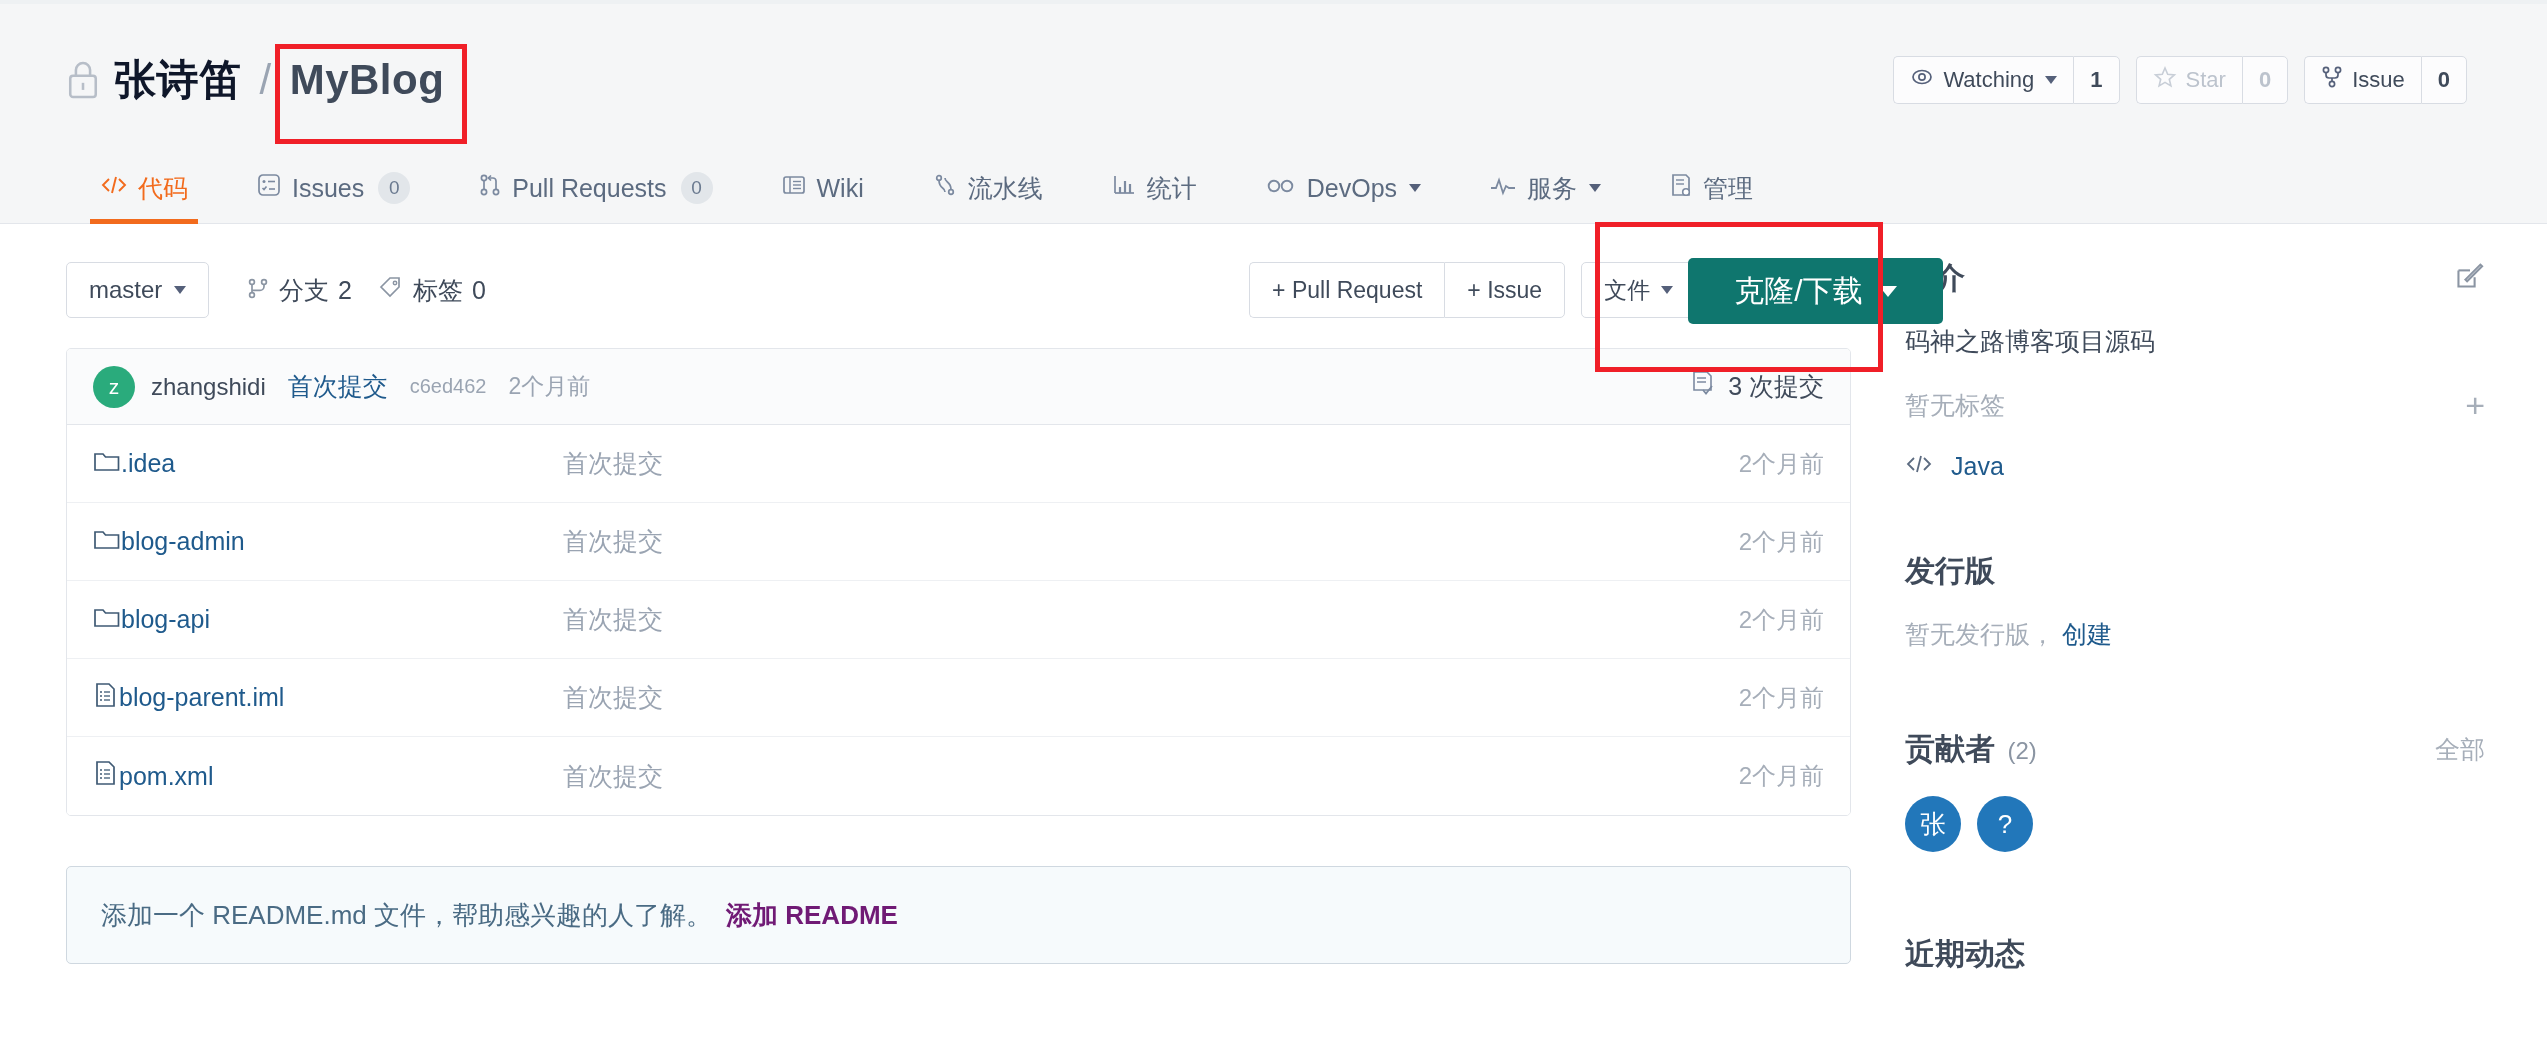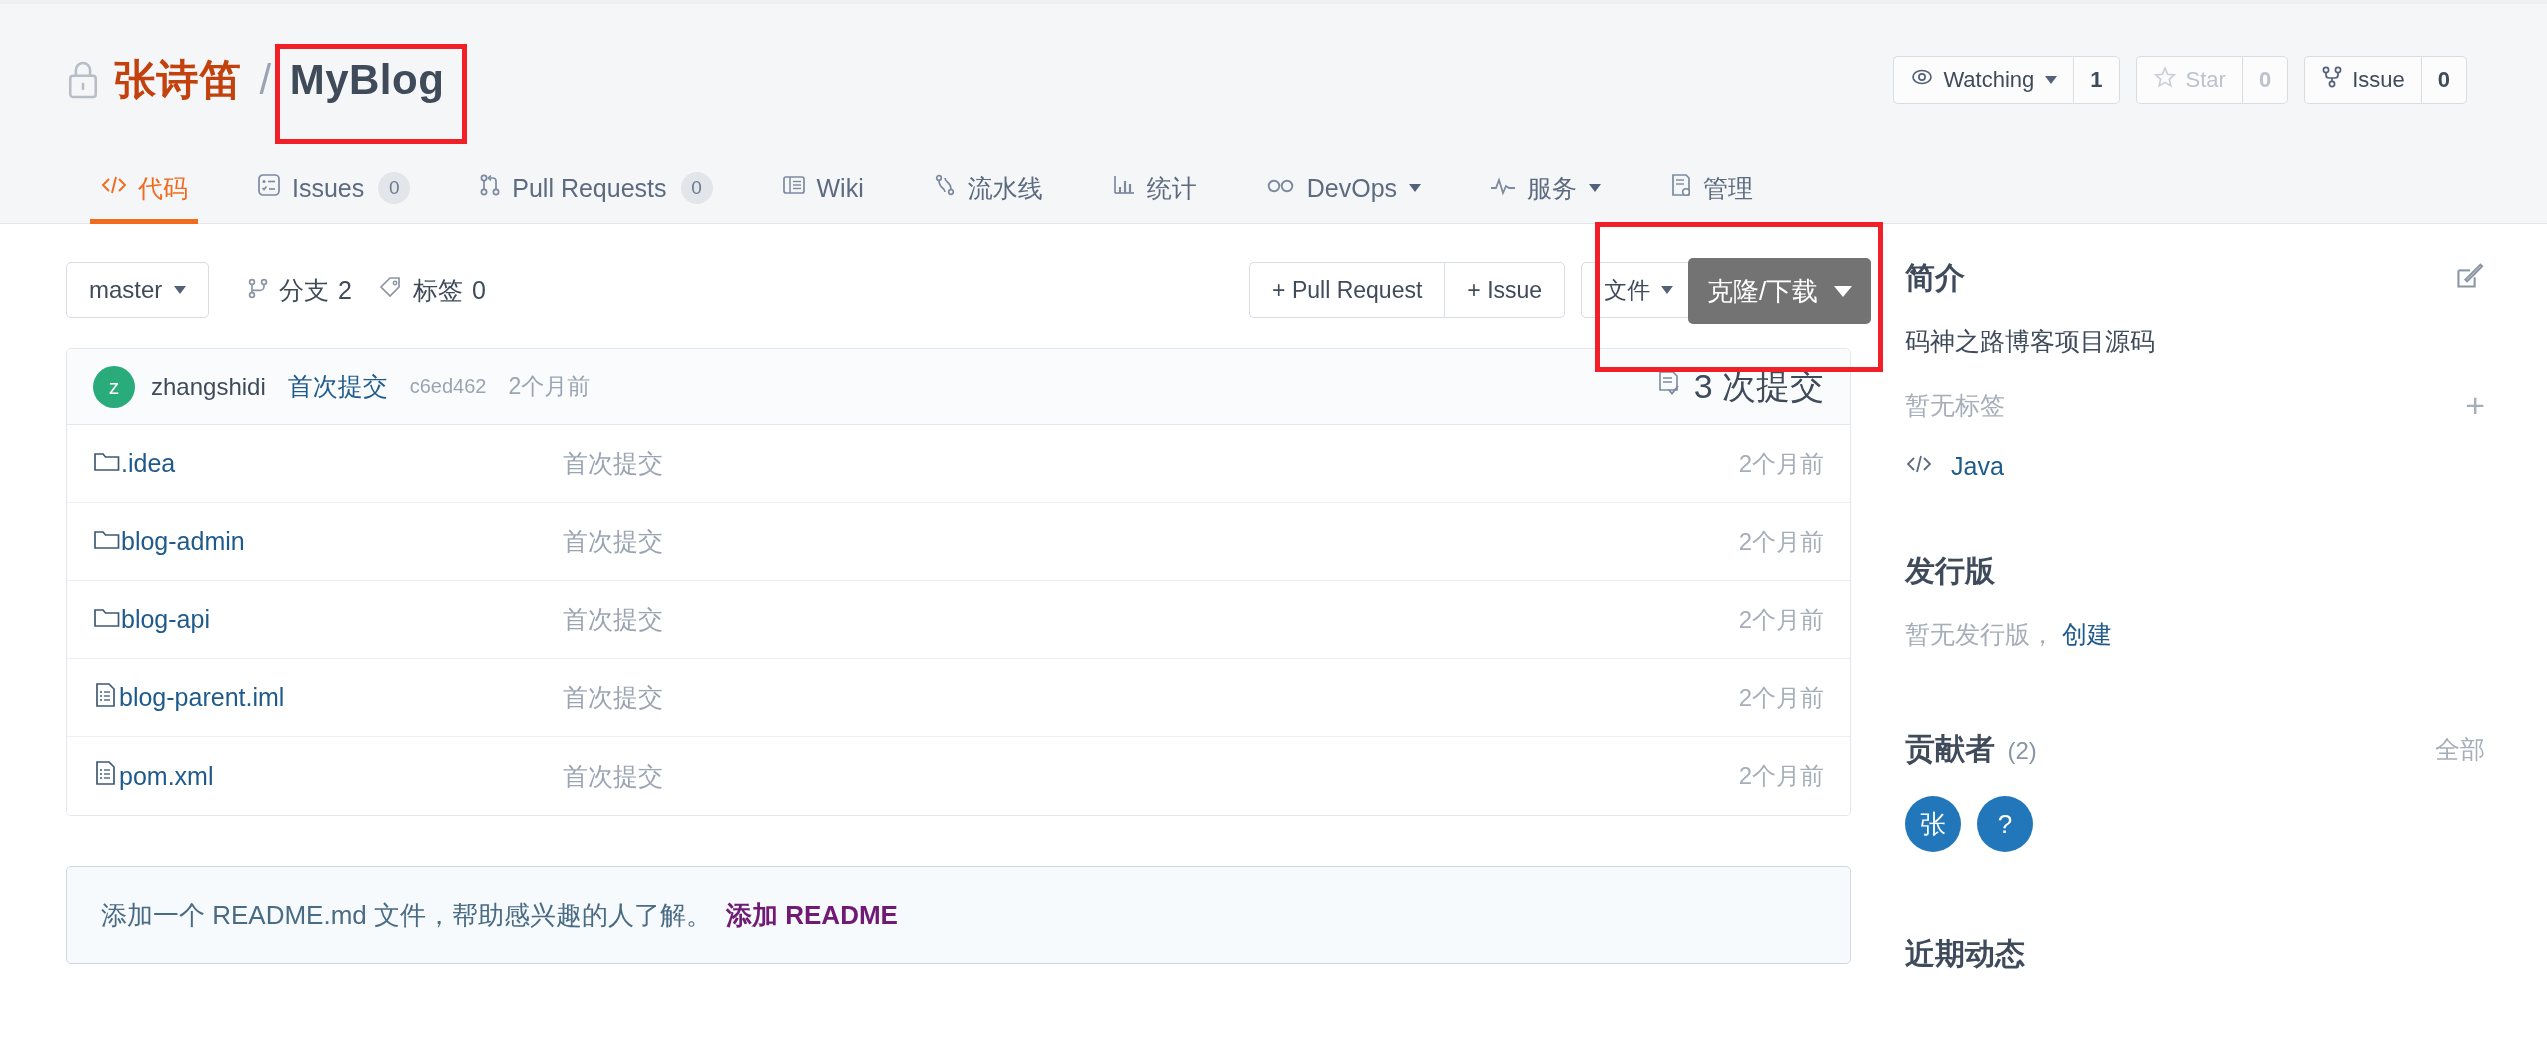--- a/index.html
+++ b/index.html
@@ -18,21 +18,21 @@
     background: #f5f6f7; border-bottom: 1px solid #e3e6eb;
   }
   .topline { position:absolute; left:0; top:0; width:2547px; height:4px; background:#eef1f3; }
 
   .repo-title {
     position: absolute; left: 66px; top: 52px;
     display: flex; align-items: center; gap: 14px;
     font-size: 42px; font-weight: bold; letter-spacing: .5px;
   }
   .lock-icon { display:flex; align-items:center; }
-  .owner-name { color: #c2410c; }
+  .owner-name { color: #0f172a; }
   .slash { color: #9aa4b2; font-weight: normal; padding: 0 4px;}
   .repo-name { color: #3f4a5a; }
 
   
   .header-actions {
     position: absolute; right: 80px; top: 56px;
     display: flex; align-items: stretch; gap: 16px;
   }
   .btn-group { display: flex; align-items: stretch; height: 48px; }
   .btn-seg {
@@ -104,22 +104,22 @@
     border: 1px solid #d8dce3; background: #fff; border-radius: 5px;
     font-size: 23px; color: #3f4a5a; white-space: nowrap;
   }
   .tb-group { display: flex; }
   .tb-group .tb-btn:first-child { border-radius: 5px 0 0 5px; border-right: none; }
   .tb-group .tb-btn:last-child  { border-radius: 0 5px 5px 0; }
   .tb-btn.bold { font-weight: bold; }
   .clone-btn {
     position: absolute; left: 1622px; top: 0;
     display: flex; align-items: center; justify-content: center; gap: 16px;
-    width: 183px; height: 66px; border-radius: 5px;
-    background: #737373; color: #fff; font-size: 26px; font-weight: 500;
+    width: 255px; height: 66px; border-radius: 5px;
+    background: #0f766e; color: #fff; font-size: 30px; font-weight: 500;
     border: none; white-space: nowrap; z-index: 5;
   }
   .caret-white {
     width: 0; height: 0; border-left: 9px solid transparent; border-right: 9px solid transparent;
     border-top: 11px solid #fff;
   }
 
   
   .file-table { border: 1px solid #e3e6eb; border-radius: 5px; background: #fff; margin-top: 14px; overflow: hidden; }
   .commit-bar {
@@ -129,21 +129,21 @@
   .avatar-sm {
     width: 42px; height: 42px; border-radius: 50%; background: #2aab7c; color:#fff;
     display:flex; align-items:center; justify-content:center; font-size:21px; margin-right: 16px;
   }
   .c-author { font-size: 24px; color: #3f4a5a; margin-right: 22px; }
   .c-msg { font-size: 25px; color: #1f5a8c; margin-right: 22px; }
   .c-sha { font-size: 20px; color: #9aa4b2; margin-right: 22px; font-family: "Liberation Sans", sans-serif; }
   .c-time { font-size: 23px; color: #9aa4b2; }
   .commit-count {
     position: absolute; right: 26px; display: flex; align-items: center; gap: 12px;
-    font-size: 34px; color: #3f4a5a;
+    font-size: 25px; color: #3f4a5a;
   }
 
   .file-row {
     display: flex; align-items: center; height: 78px; padding: 0 26px;
     border-bottom: 1px solid #eef0f3; background: #fff;
   }
   .file-row:last-child { border-bottom: none; }
   .f-name { display:flex; align-items:center; width: 440px; font-size: 25px; color: #1f5a8c; }
   .f-msg  { flex: 1; font-size: 25px; color: #9aa4b2; padding-left: 30px; }
   .f-time { width: 200px; text-align: right; font-size: 24px; color: #a6aeb9; }

